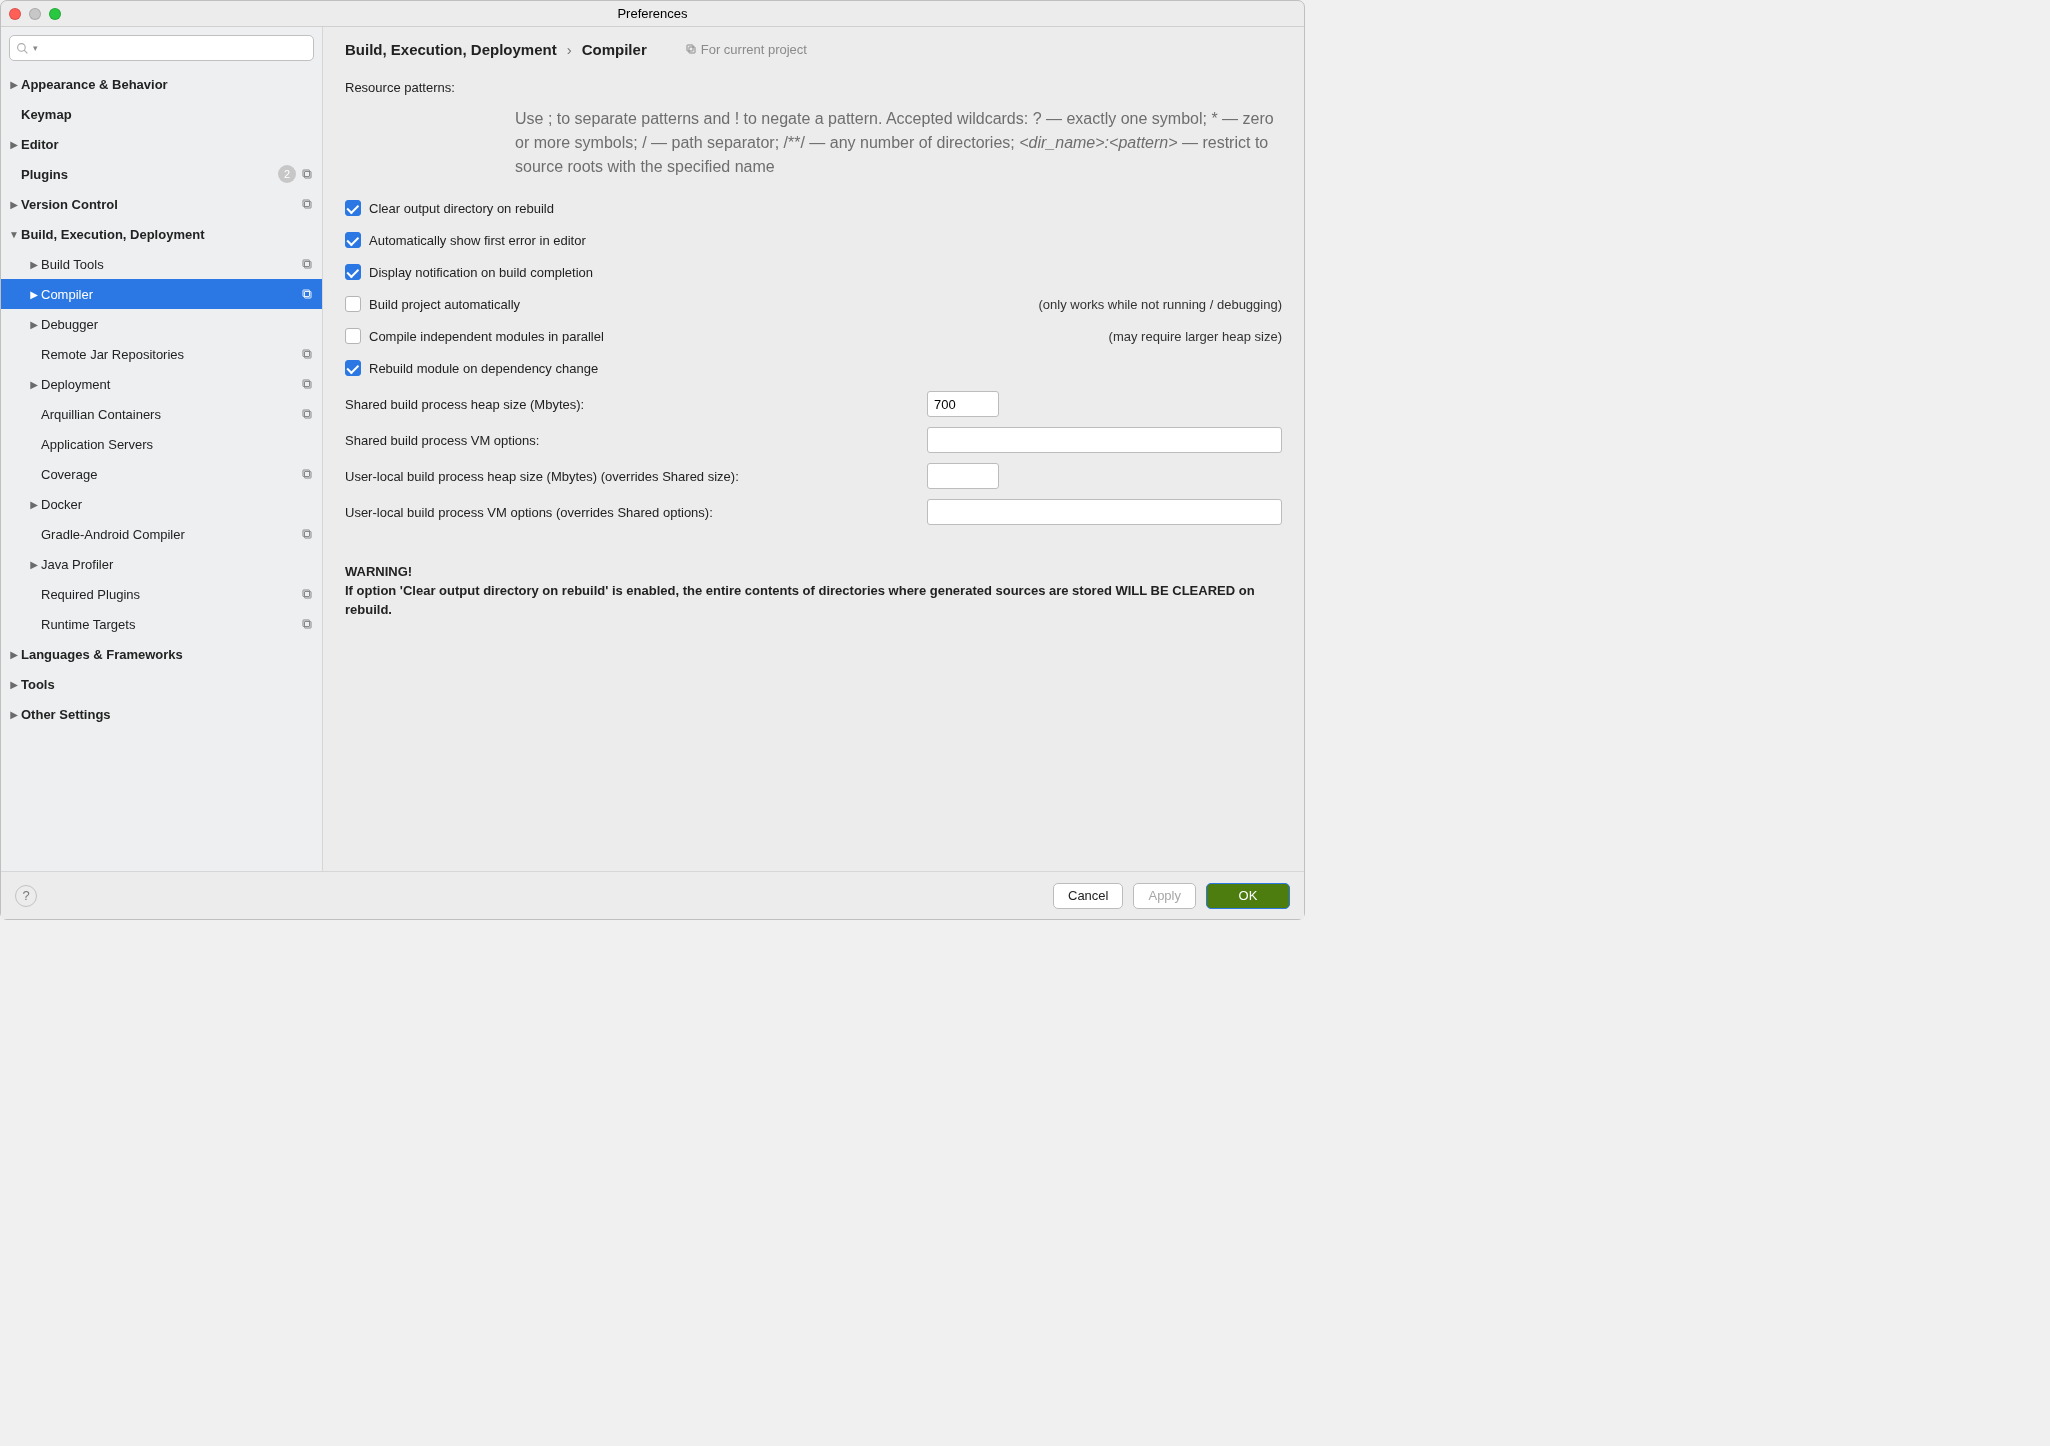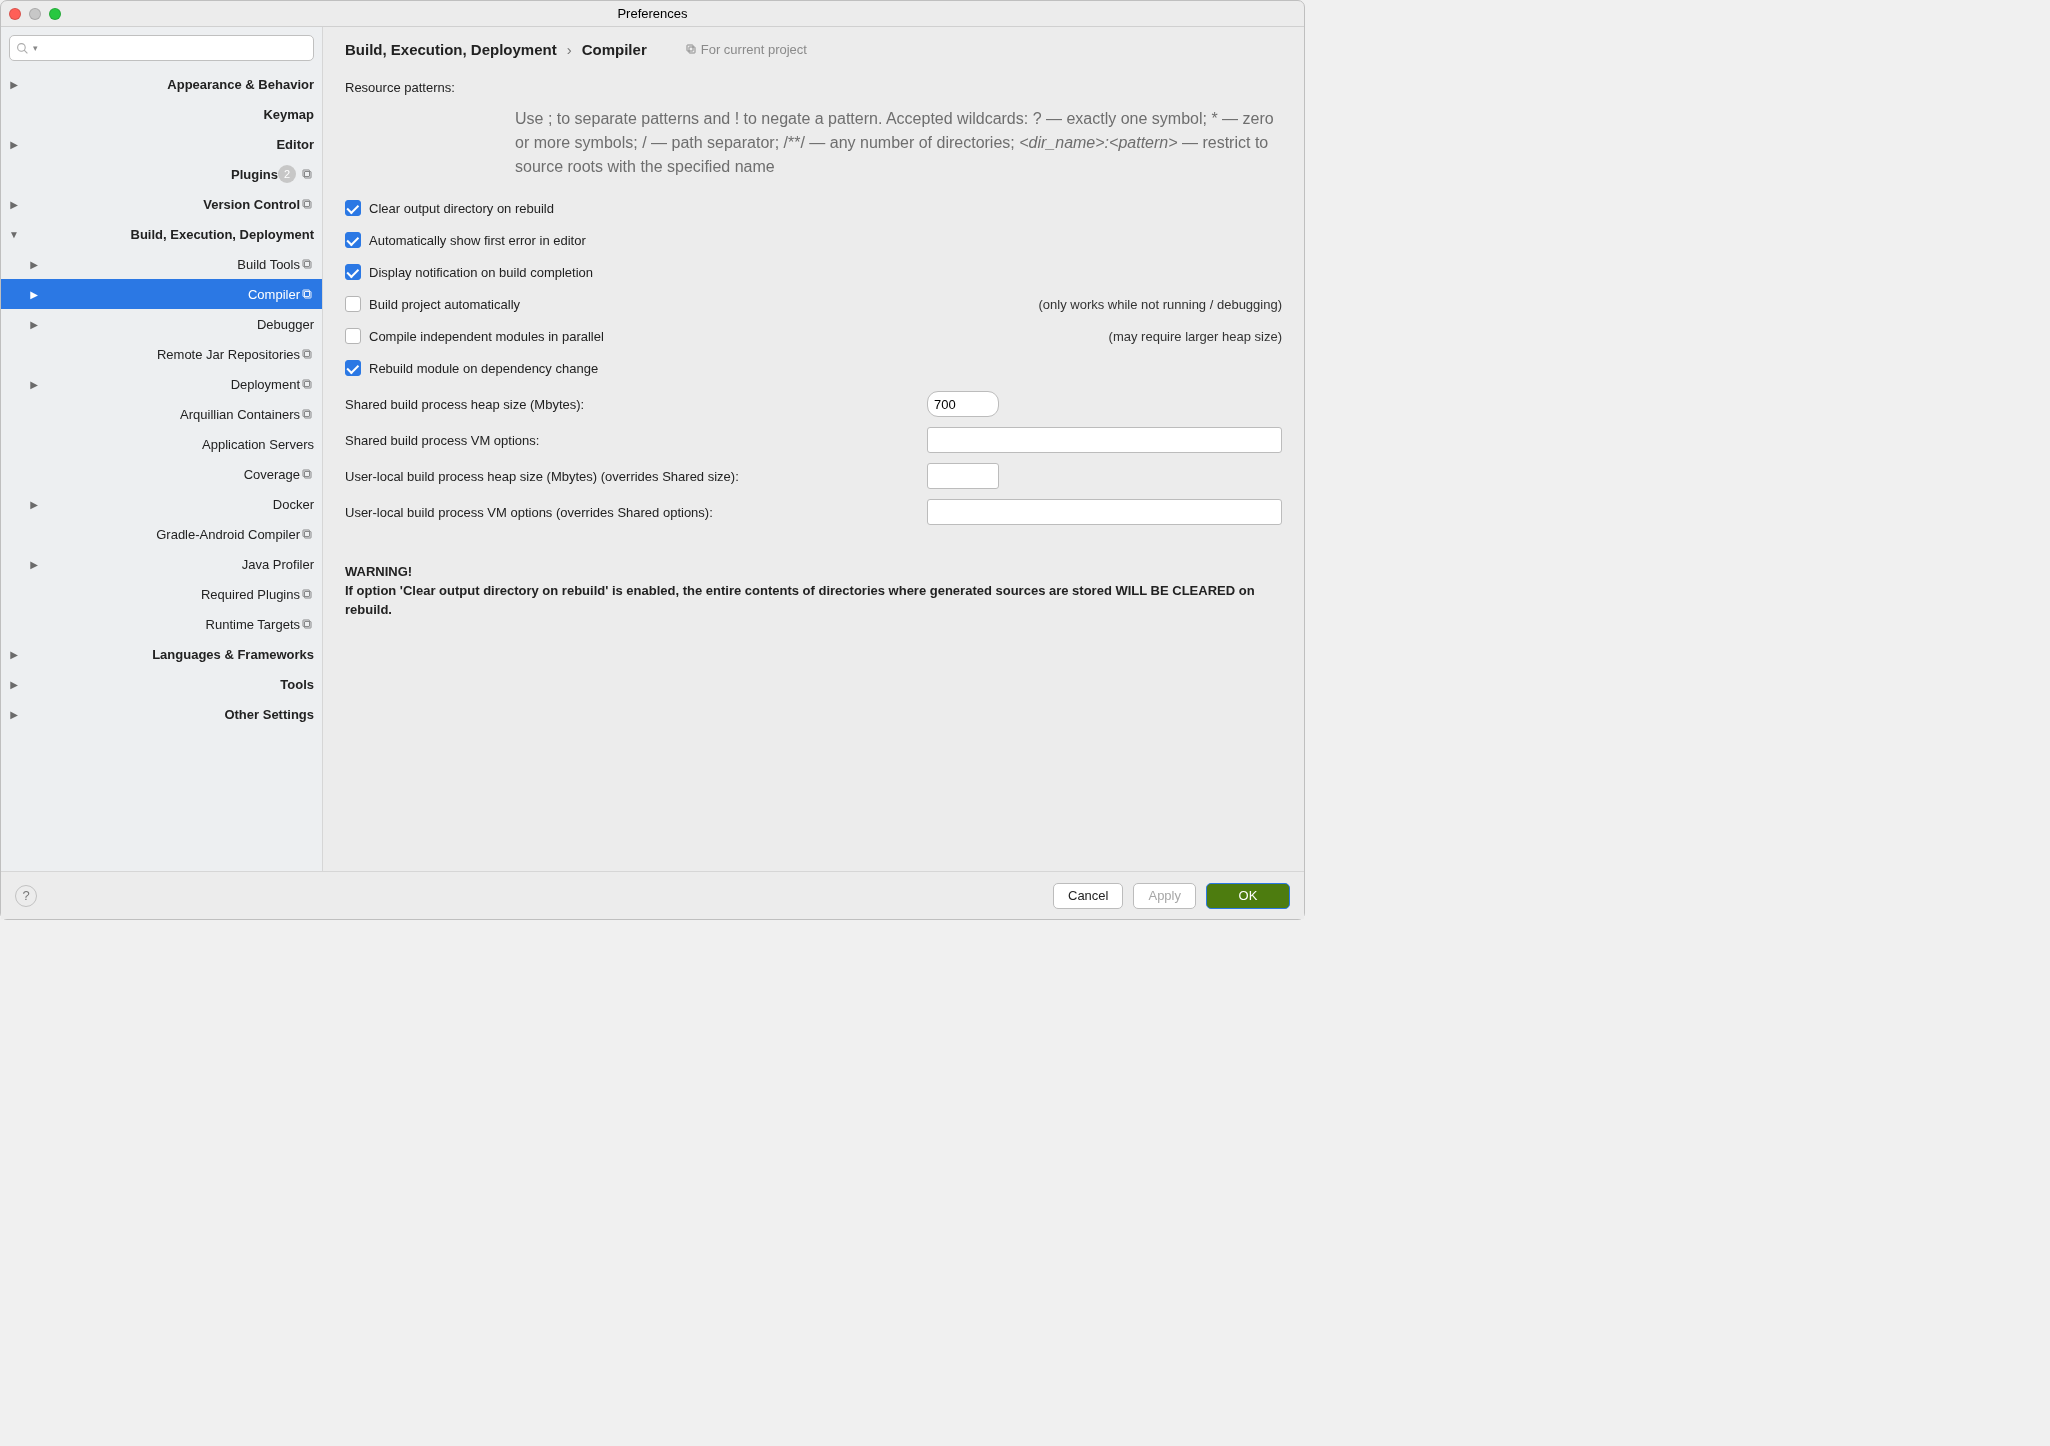--- a/index.html
+++ b/index.html
@@ -46,21 +46,21 @@
   .search svg{opacity:.55}
   .search input{ border:0; outline:0; flex:1; font-size:13px; background:transparent;}
   .tree { flex:1; overflow:auto; padding-top:2px;}
   .tree-row {
     display:flex; align-items:center;
     height:30px; padding:0 8px 0 6px;
     cursor:default;
     font-size:13px;
   }
   .tree-row .chev { width:14px; display:inline-flex; justify-content:center; color:#6b6b6b; font-size:10px;}
-  .tree-row .lbl { flex:1; white-space:nowrap; overflow:hidden; text-overflow:ellipsis;text-align:right;}
+  .tree-row .lbl { flex:1; white-space:nowrap; overflow:hidden; text-overflow:ellipsis;}
   .tree-row.bold .lbl{ font-weight:600;}
   .tree-row.selected { background:#2b78e4; color:#fff;}
   .tree-row.selected .chev{color:#fff;}
   .tree-row .badge {
     background:#c7c7c7; color:#fff; border-radius:9px;
     min-width:18px; height:18px; font-size:11px;
     display:inline-flex; align-items:center; justify-content:center;
     padding:0 5px; margin-right:4px;
   }
   .tree-row .proj-icon { width:14px; opacity:.5; display:inline-flex; justify-content:center;}
@@ -355,21 +355,21 @@
           <span>Compile independent modules in parallel</span>
           <span class="aside">(may require larger heap size)</span>
         </div>
         <div class="check-row">
           <span class="checkbox checked"></span>
           <span>Rebuild module on dependency change</span>
         </div>
 
         <div class="form-row">
           <span class="fl">Shared build process heap size (Mbytes):</span>
-          <input class="text-input" style="width: 72px; border-radius: 11px;" value="700">
+          <input class="text-input" style="width: 72px;" value="700">
         </div>
         <div class="form-row">
           <span class="fl">Shared build process VM options:</span>
           <input class="text-input" style="flex: 1 1 0%;" value="">
         </div>
         <div class="form-row">
           <span class="fl">User-local build process heap size (Mbytes) (overrides Shared size):</span>
           <input class="text-input" style="width: 72px;" value="">
         </div>
         <div class="form-row">

